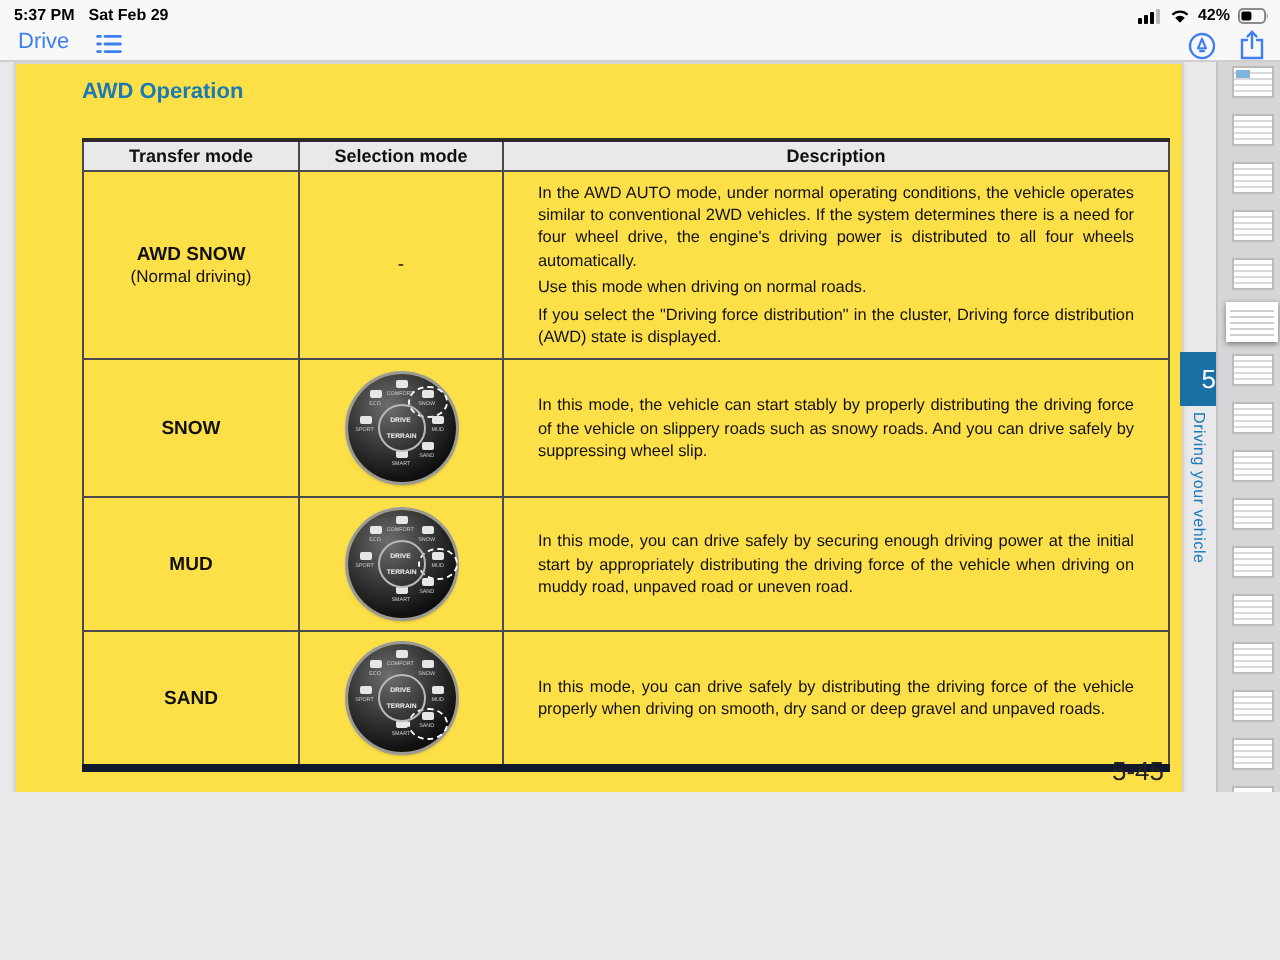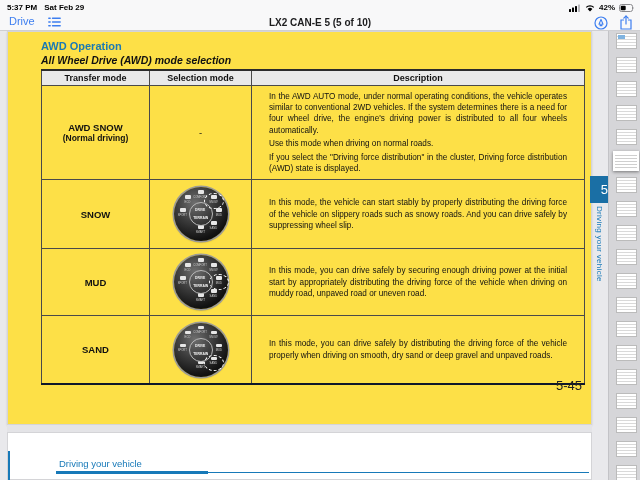--- a/index.html
+++ b/index.html
@@ -1,18 +1,18 @@
 <!DOCTYPE html>
 <html><head>
 <meta charset="utf-8">
 <style>
   * { margin:0; padding:0; box-sizing:border-box; }
   html,body { width:640px; height:480px; overflow:hidden; }
   body { font-family:"Liberation Sans", sans-serif; background:#e9e9ec; }
-  #app { position:relative; width:640px; height:480px; background:#e9e9ec; overflow:hidden; }
+  #app { position:relative; width:640px; height:396px; background:#e9e9ec; overflow:hidden; }
 
   
   .topbars { position:absolute; left:0; top:0; width:640px; height:31px; background:#f8f8f9; border-bottom:1px solid #cfcfd2; z-index:30; }
   .statusbar { position:absolute; left:0; top:0; width:640px; height:14px; font-size:8px; font-weight:700; color:#000; }
   .sb-left { position:absolute; left:7px; top:3px; display:flex; gap:7px; }
   .sb-right { position:absolute; right:5px; top:3px; display:flex; gap:4px; align-items:flex-end; font-weight:600; }
   .navbar { position:absolute; left:0; top:14px; width:640px; height:17px; }
   .done-btn { position:absolute; left:9px; top:1px; color:#3d7ef0; font-size:11px; }
   .contents-btn { position:absolute; left:48px; top:3px; }
   .nav-title { position:absolute; left:0; right:0; top:3px; text-align:center; font-size:10px; font-weight:700; color:#1c1c1e; }
@@ -28,25 +28,25 @@
   
   .page1 { position:absolute; left:7px; top:31px; width:585px; height:394px; background:#fde047; border:1px solid #d4d4d7; box-shadow:0 1px 2px rgba(0,0,0,.12); }
   .page2 { position:absolute; left:7px; top:432px; width:585px; height:48px; background:#fff; border:1px solid #d4d4d7; }
   .page-gap { position:absolute; left:7px; top:425px; width:585px; height:7px; background:#e4e4e7; }
 
   .sec-title { position:absolute; left:33px; top:8px; font-size:11px; font-weight:700; color:#1b7ab3; }
   .sec-sub   { position:absolute; left:33px; top:22px; font-size:10.5px; font-weight:700; font-style:italic; color:#111; }
 
   
   table.awd { position:absolute; left:33px; top:37px; width:543px; border-collapse:collapse; table-layout:fixed; }
-  table.awd { border-top:2px solid #2b2b2b; border-bottom:2px solid #0f172a; }
+  table.awd { border-top:2px solid #2b2b2b; border-bottom:4px solid #0f172a; }
   table.awd th, table.awd td { border:1px solid #4a4a4a; }
   table.awd th { height:15px; background:#e9e9e9; font-size:9px; font-weight:700; color:#111; text-align:center; }
   td.mode-cell { text-align:center; vertical-align:middle; font-size:9.5px; font-weight:700; color:#111; }
-  td.mode-cell .mode-sub { font-size:8.5px; font-weight:700; }
+  td.mode-cell .mode-sub { font-size:8.5px; font-weight:400; }
   td.sel-cell { text-align:center; vertical-align:middle; font-size:9.5px; color:#111; }
   td.desc-cell { vertical-align:middle; padding:3px 5px; }
   td.desc-cell p { font-size:8.2px; line-height:11.4px; color:#111; text-align:justify; margin:2px 12px; }
 
   
   .dial { position:relative; width:54px; height:54px; margin:4px auto; border-radius:50%;
           background:radial-gradient(circle at 38% 30%, #6e6e6e 0%, #3b3b3b 38%, #121212 72%, #000 100%);
           box-shadow:0 0 0 1.5px #9a9a9a, 0 1px 2px rgba(0,0,0,.5); }
   .dial-center { position:absolute; left:50%; top:50%; width:24px; height:24px; transform:translate(-50%,-50%);
                  border:1px solid #b9b9b9; border-radius:50%; display:flex; flex-direction:column; align-items:center; justify-content:center; }
@@ -119,21 +119,20 @@
             <g stroke="#3d7ef0" stroke-width="1.4" stroke-linecap="round">
               <line x1="0.8" y1="1.2" x2="2.2" y2="1.2"></line>
               <line x1="4.5" y1="1.2" x2="12.2" y2="1.2"></line>
               <line x1="0.8" y1="5" x2="2.2" y2="5"></line>
               <line x1="4.5" y1="5" x2="12.2" y2="5"></line>
               <line x1="0.8" y1="8.8" x2="2.2" y2="8.8"></line>
               <line x1="4.5" y1="8.8" x2="12.2" y2="8.8"></line>
             </g>
           </svg>
       </span>
-      <div class="nav-title">LX2 CAN-E 5 (5 of 10)</div>
       <div class="nav-right">
         <span>
           <svg width="14" height="14" viewBox="0 0 14 14">
               <circle cx="7" cy="7" r="6" fill="none" stroke="#3d7ef0" stroke-width="1.2"></circle>
               <path d="M7 3.4 L9 8.2 H5 Z M5.6 9.6 H8.4" fill="none" stroke="#3d7ef0" stroke-width="1.1" stroke-linejoin="round"></path>
             </svg>
         </span>
         <span>
           <svg width="12" height="15" viewBox="0 0 12 15">
               <g fill="none" stroke="#3d7ef0" stroke-width="1.2" stroke-linecap="round">
@@ -142,21 +141,20 @@
                 <path d="M3.8 3.2 L6 1 L8.2 3.2"></path>
               </g>
             </svg>
         </span>
       </div>
     </div>
   </div>
 
   <div class="page1">
     <div class="sec-title">AWD Operation</div>
-    <div class="sec-sub">All Wheel Drive (AWD) mode selection</div>
 
     <table class="awd">
       <colgroup>
           <col style="width:108px">
           <col style="width:102px">
           <col style="width:333px">
         </colgroup>
       <tbody>
           <tr>
         <th>Transfer mode</th>

